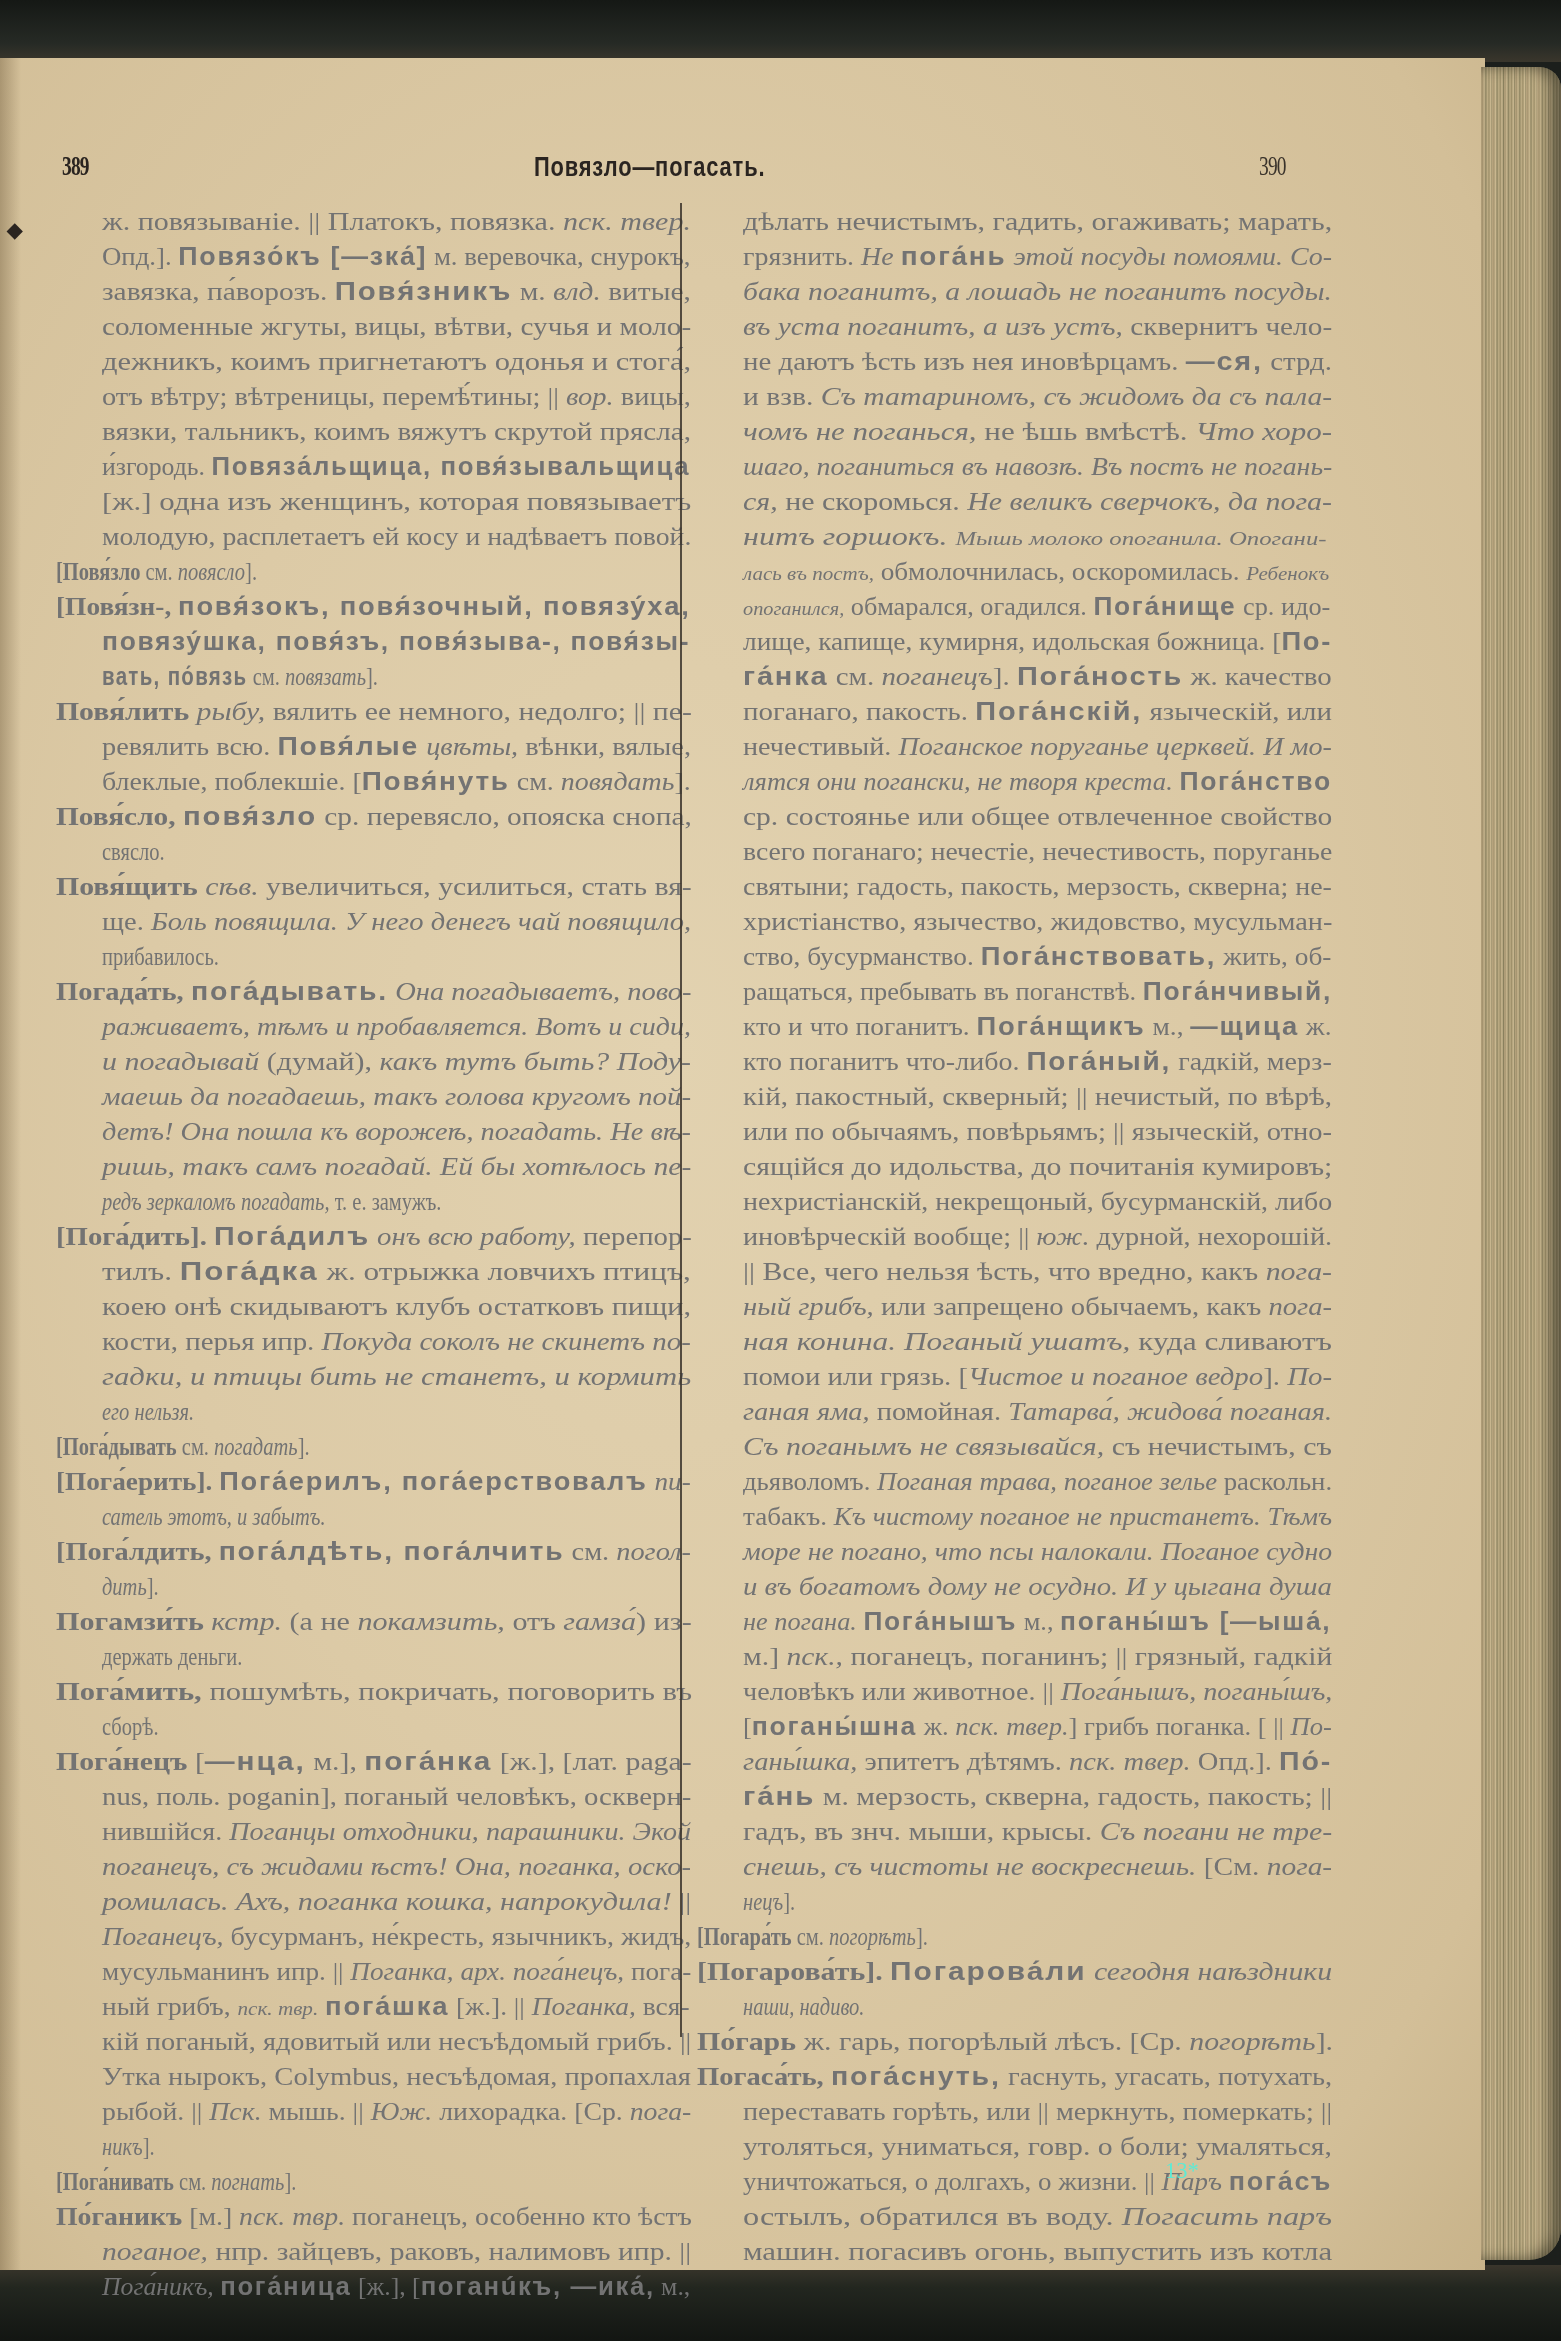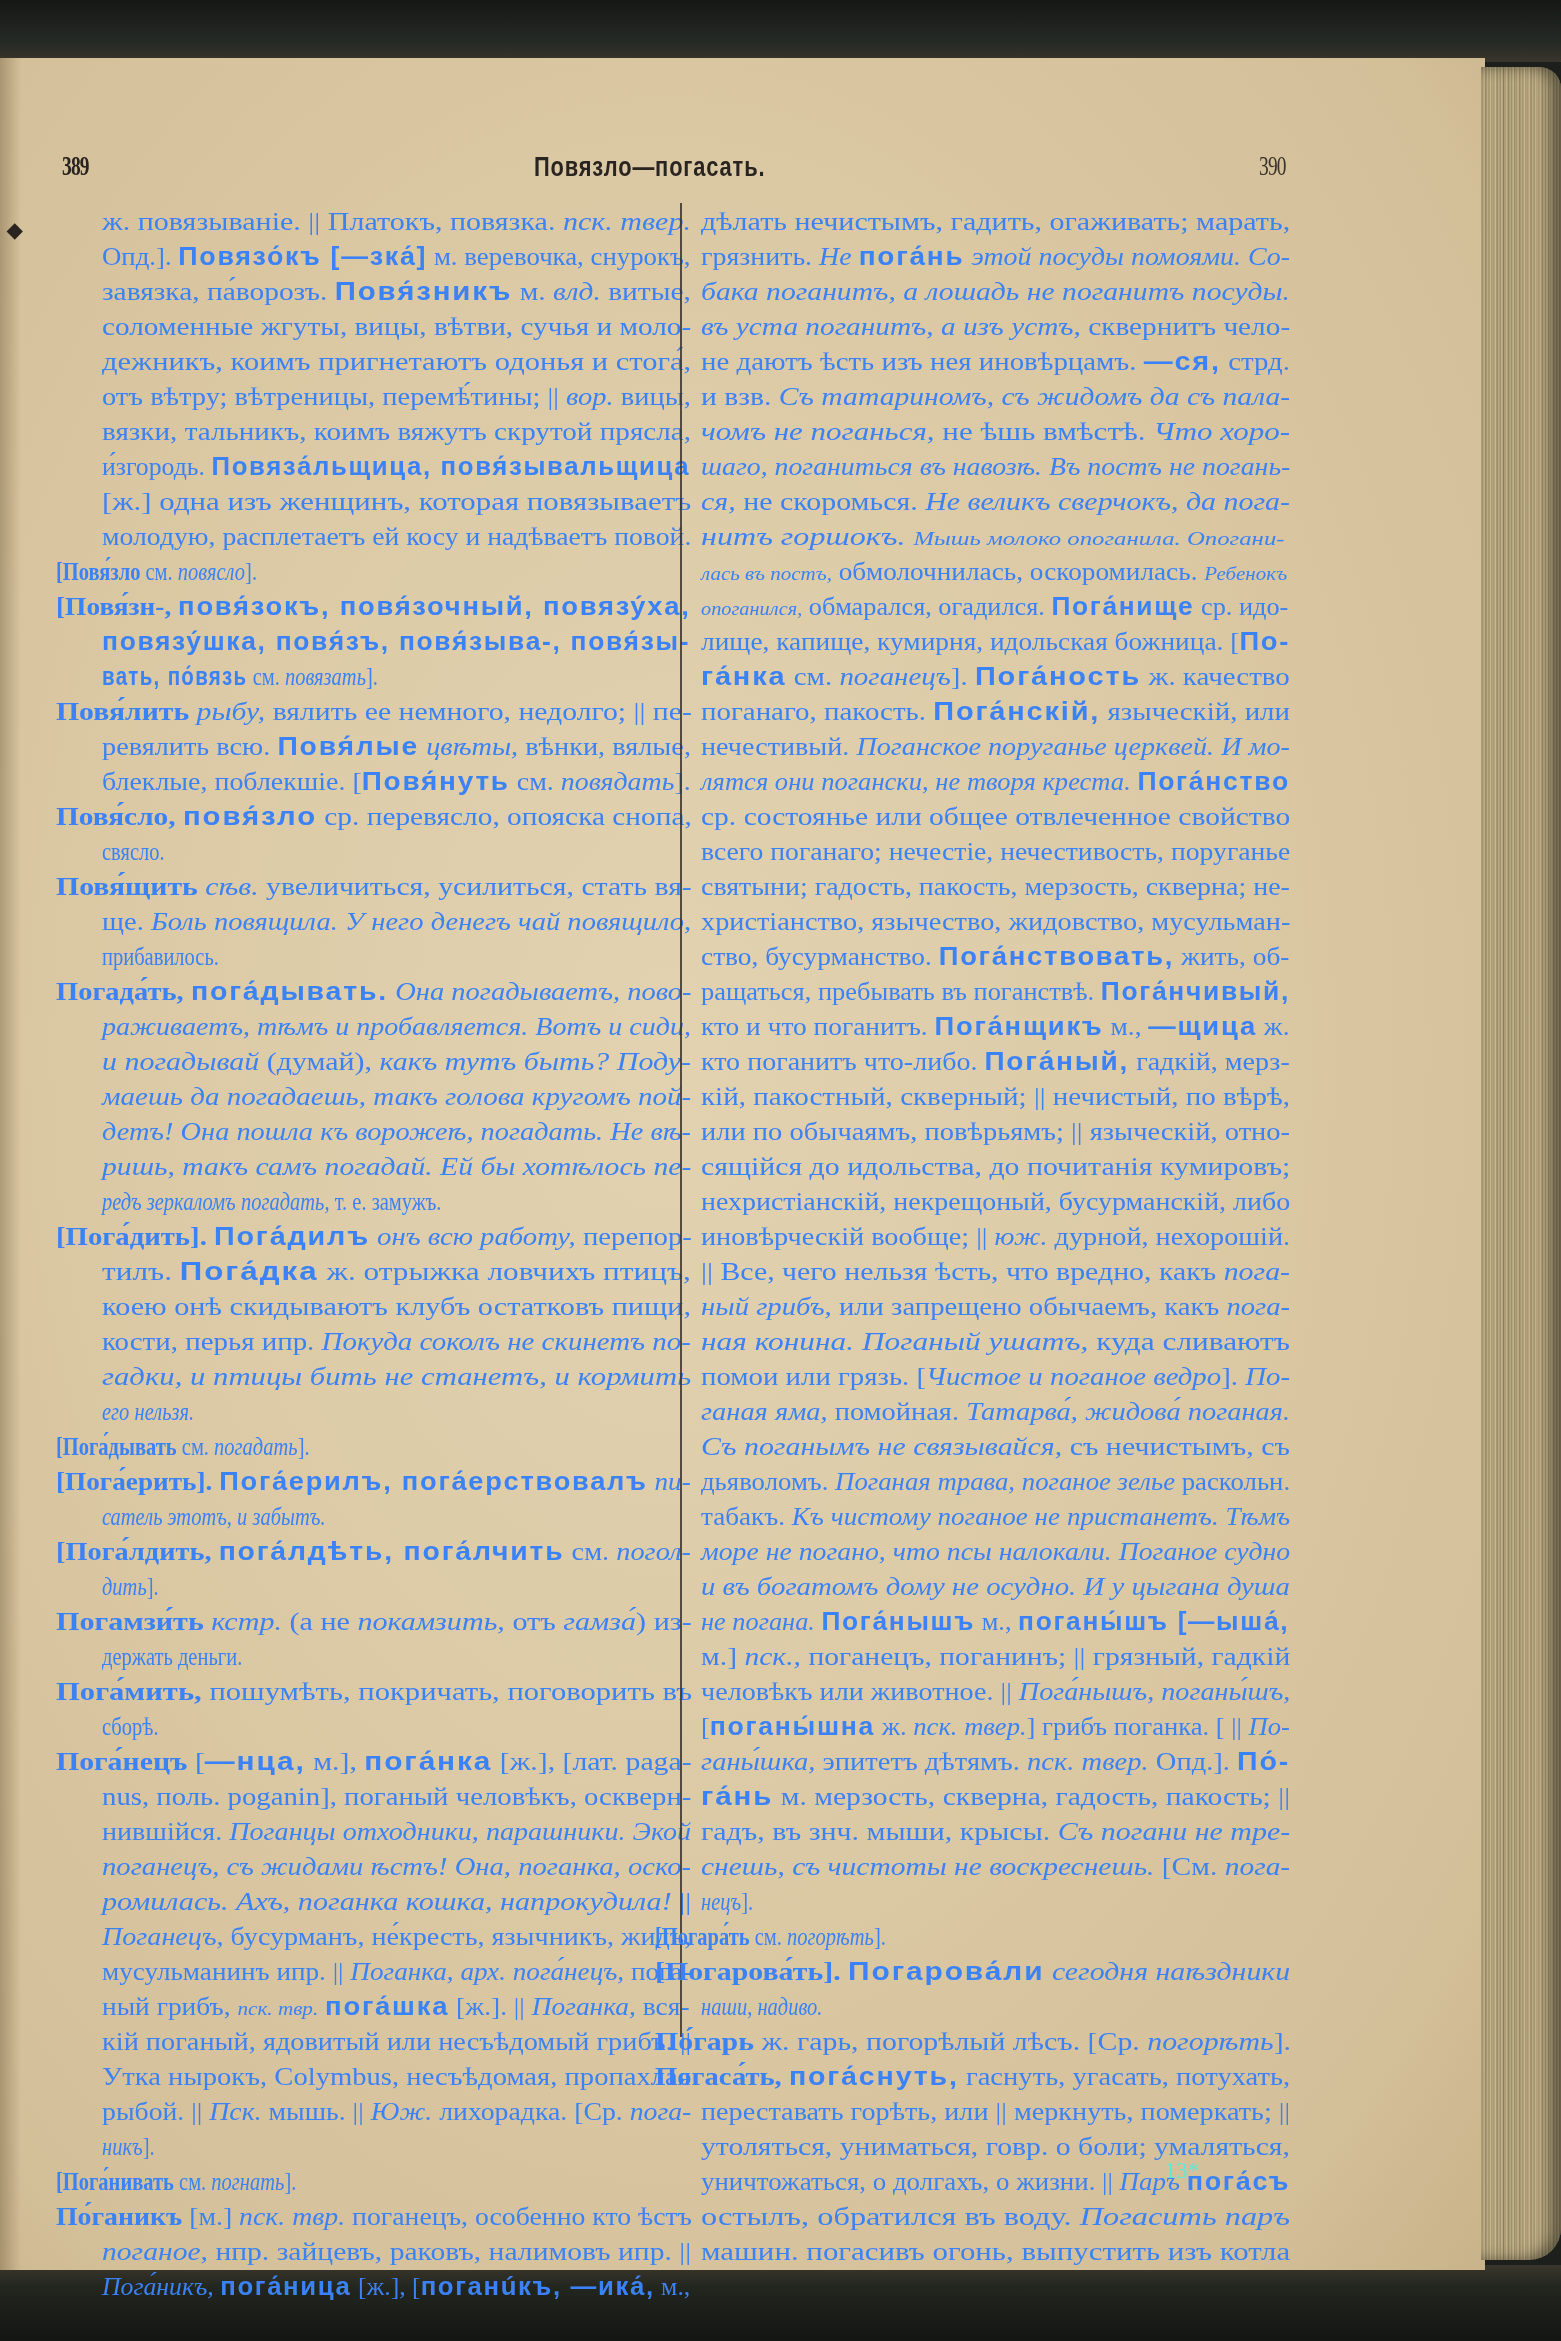--- a/index.html
+++ b/index.html
@@ -45,26 +45,26 @@
   }
   .pnum.left { left: 0; }
   .pnum.right { left: 1197px; font-weight: normal; color: #3a332b; }
   .head-title {
     position: absolute; left: 472px; top: 0; font-size: 28px; font-weight: bold;
     letter-spacing: 1.1px; transform: scaleX(0.78); transform-origin: left top;
     white-space: nowrap;
   }
   .column {
     position: absolute; top: 204px;
-    color: #3b82f6;
+    color: #737373;
     font-size: 25px;
     line-height: 35px;
   }
   .col-left { left: 56px; width: 627px; }
-  .col-right { left: 655px; width: 627px; }
+  .col-right { left: 681px; width: 627px; padding-left: 16px; }
   .col-rule {
     position: absolute; left: 680px; top: 203px; width: 1.6px; height: 1834px;
     background: #3b342c; opacity: 0.85;
   }
   .line {
     display: block; white-space: nowrap; height: 35px;
     transform-origin: left top;
   }
   .indent { padding-left: 46px; }
   .entry-start { padding-left: 0; }

